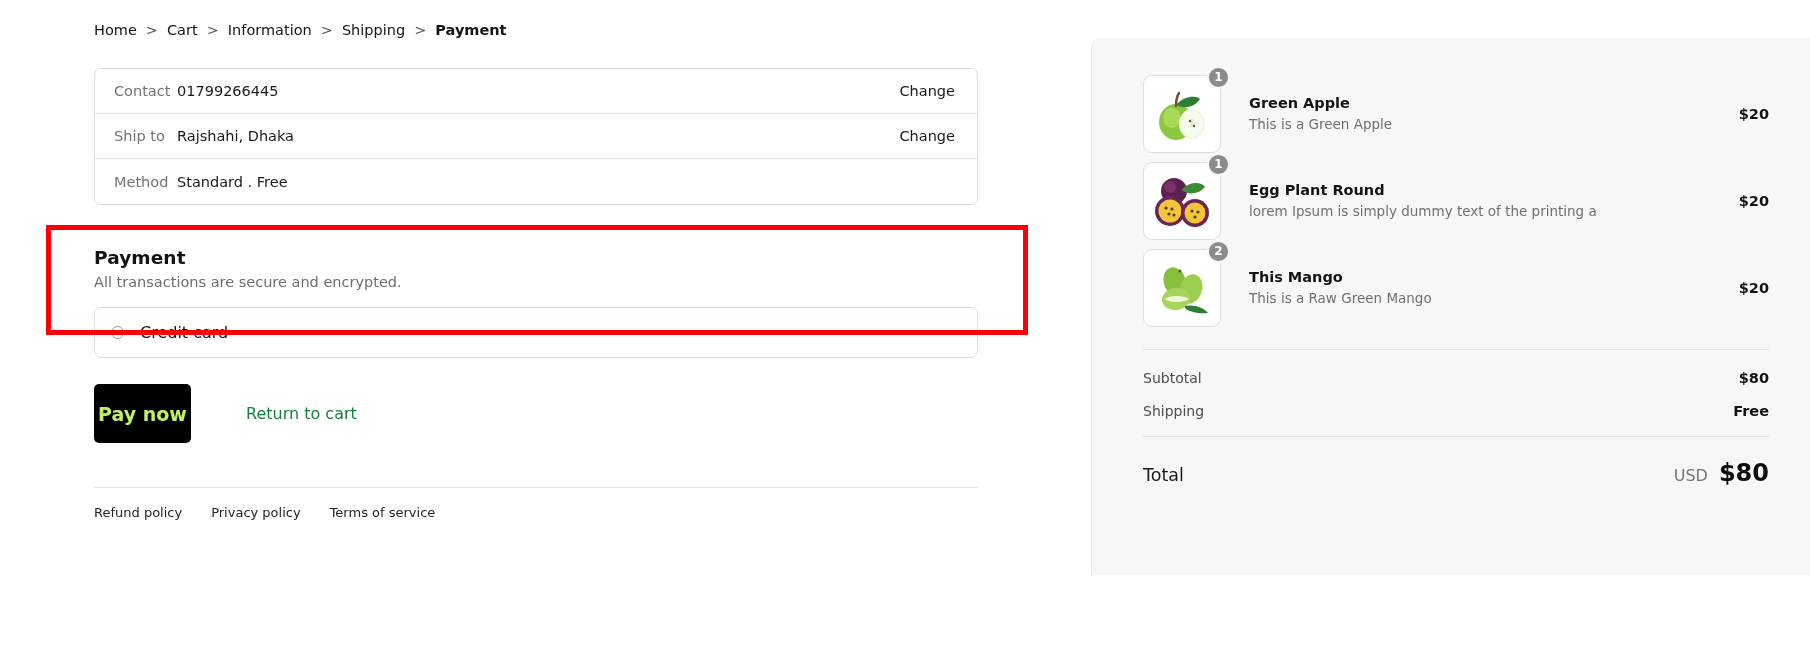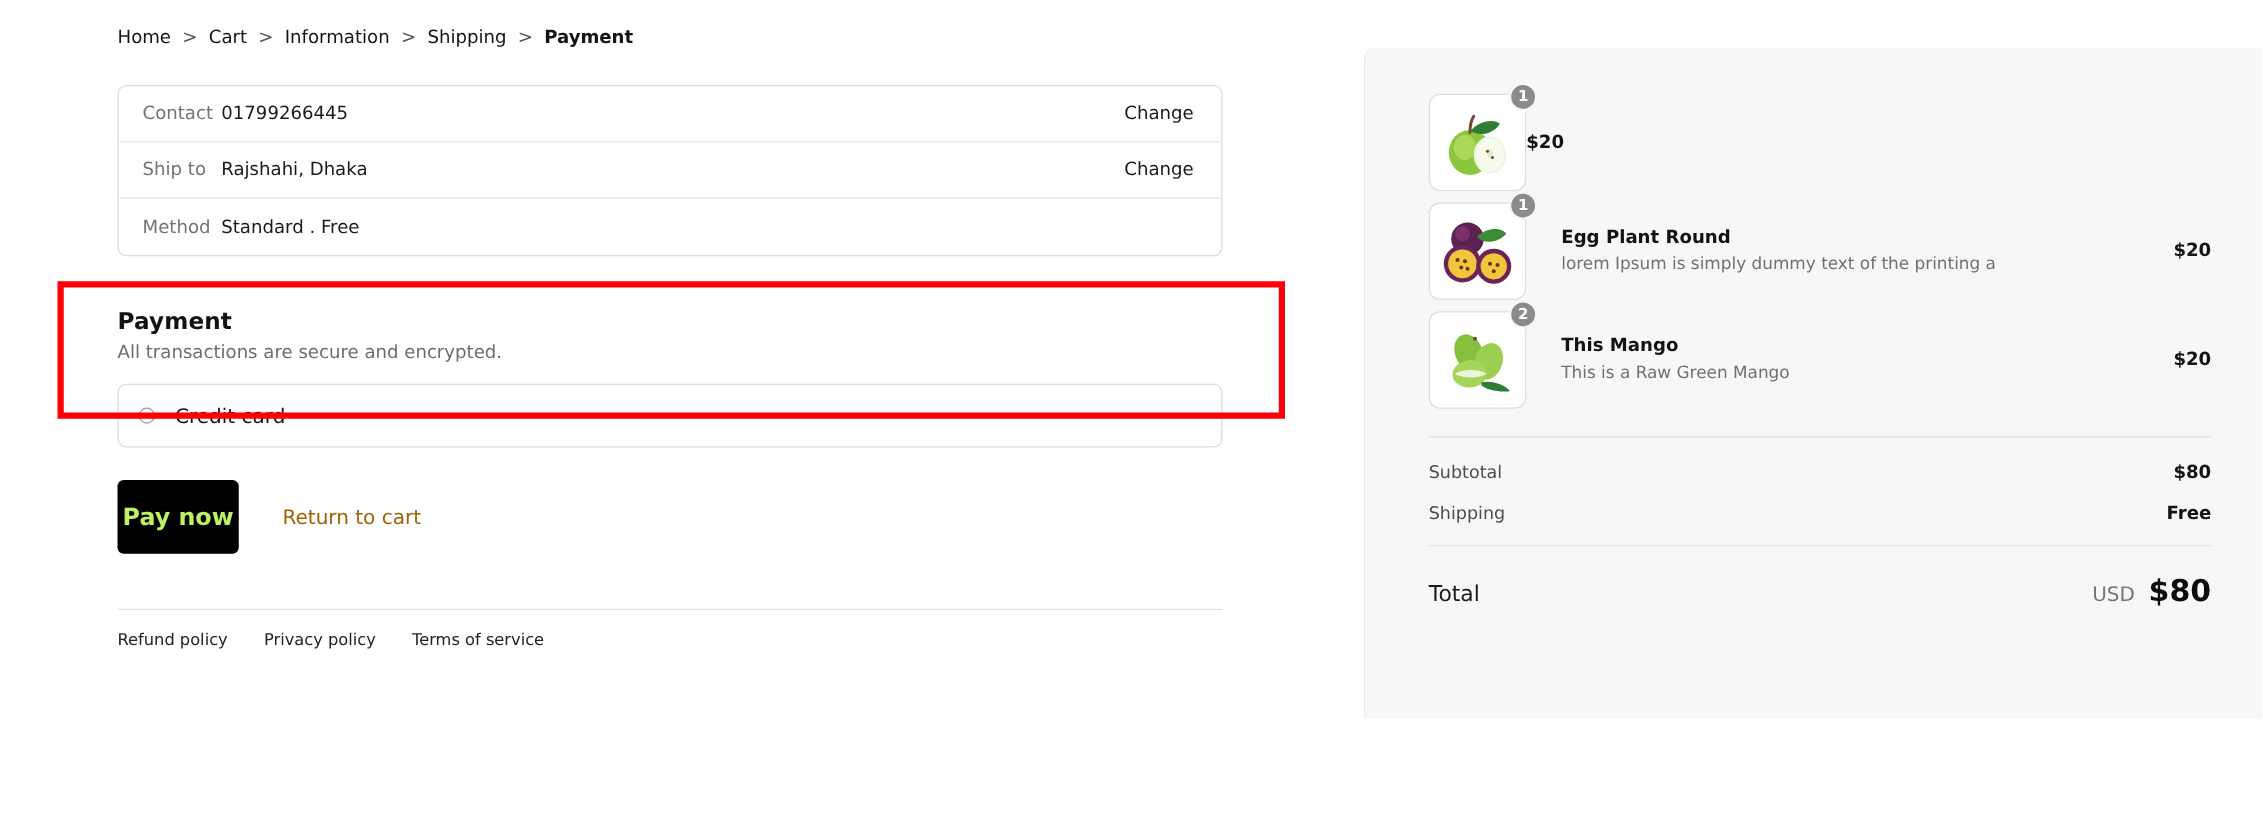--- a/index.html
+++ b/index.html
@@ -104,22 +104,22 @@
     display: flex; align-items: center;
   }
   .pay-now {
     width: 97px; height: 59px;
     background: #000; color: #bef264;
     border: none; border-radius: 5px;
     font-family: inherit; font-size: 19px; font-weight: 700;
     cursor: pointer;
   }
   .return-cart {
-    margin-left: 35px;
-    font-size: 16px; color: #a16207;
+    margin-left: 55px;
+    font-size: 16px; color: #15803d;
     text-decoration: none; cursor: pointer;
   }
 
   
   .footer {
     margin-top: 44px;
     width: 884px;
     border-top: 1px solid #e3e3e3;
     padding-top: 17px;
     display: flex; gap: 29px;
@@ -254,20 +254,24 @@
             <ellipse cx="42" cy="42" rx="13" ry="15" fill="#eef7e0"></ellipse>
             <ellipse cx="42" cy="42" rx="11" ry="13" fill="#f7fbee"></ellipse>
             <ellipse cx="42" cy="41" rx="2.4" ry="4" fill="#e3ecd2"></ellipse>
             <circle cx="40" cy="39" r="1.2" fill="#6b4a2a"></circle>
             <circle cx="44" cy="44" r="1.2" fill="#6b4a2a"></circle>
             <path d="M27 22 C34 14 46 13 50 17 C44 26 33 27 27 23 Z" fill="#2e7d32"></path>
             <path d="M26 24 C26 18 27 14 29 11" stroke="#6d4c2f" stroke-width="2.4" fill="none" stroke-linecap="round"></path>
           </svg>
         </div>
         <div class="qty-badge">1</div>
+      </div>
+      <div class="item-text">
+        <div class="item-name">Green Apple</div>
+        <div class="item-desc">This is a Green Apple</div>
       </div>
       <div class="item-price">$20</div>
     </div>
 
     <div class="line-item">
       <div class="thumb-wrap">
         <div class="thumb">
           <svg width="64" height="64" viewBox="0 0 64 64" aria-hidden="true">
             <circle cx="24" cy="22" r="13" fill="#5b2150"></circle>
             <circle cx="20" cy="18" r="6" fill="#7a3068"></circle>

